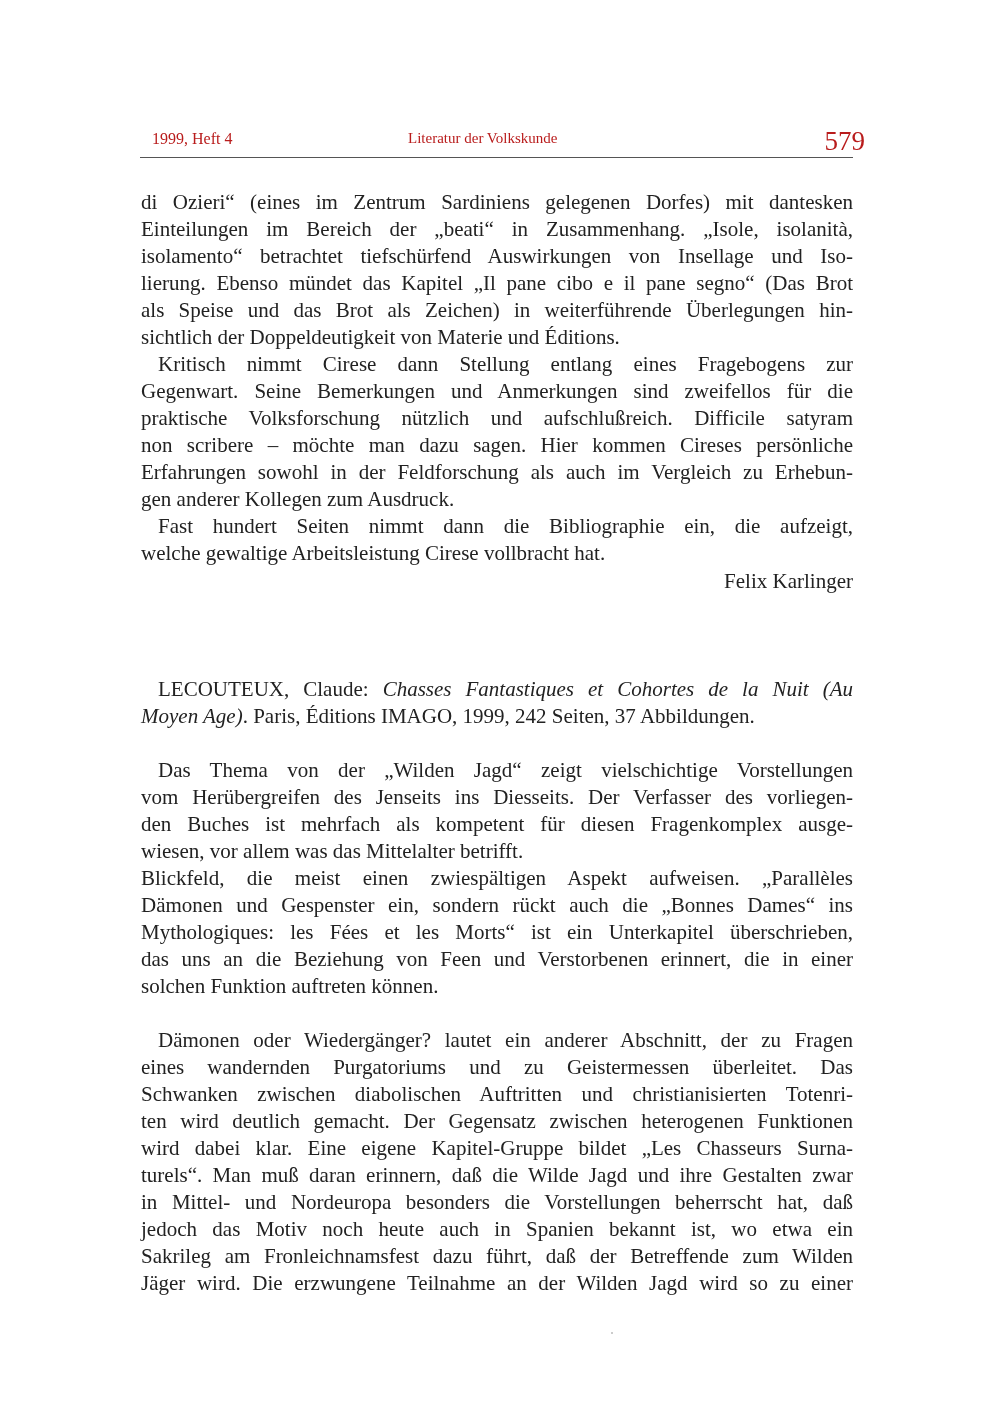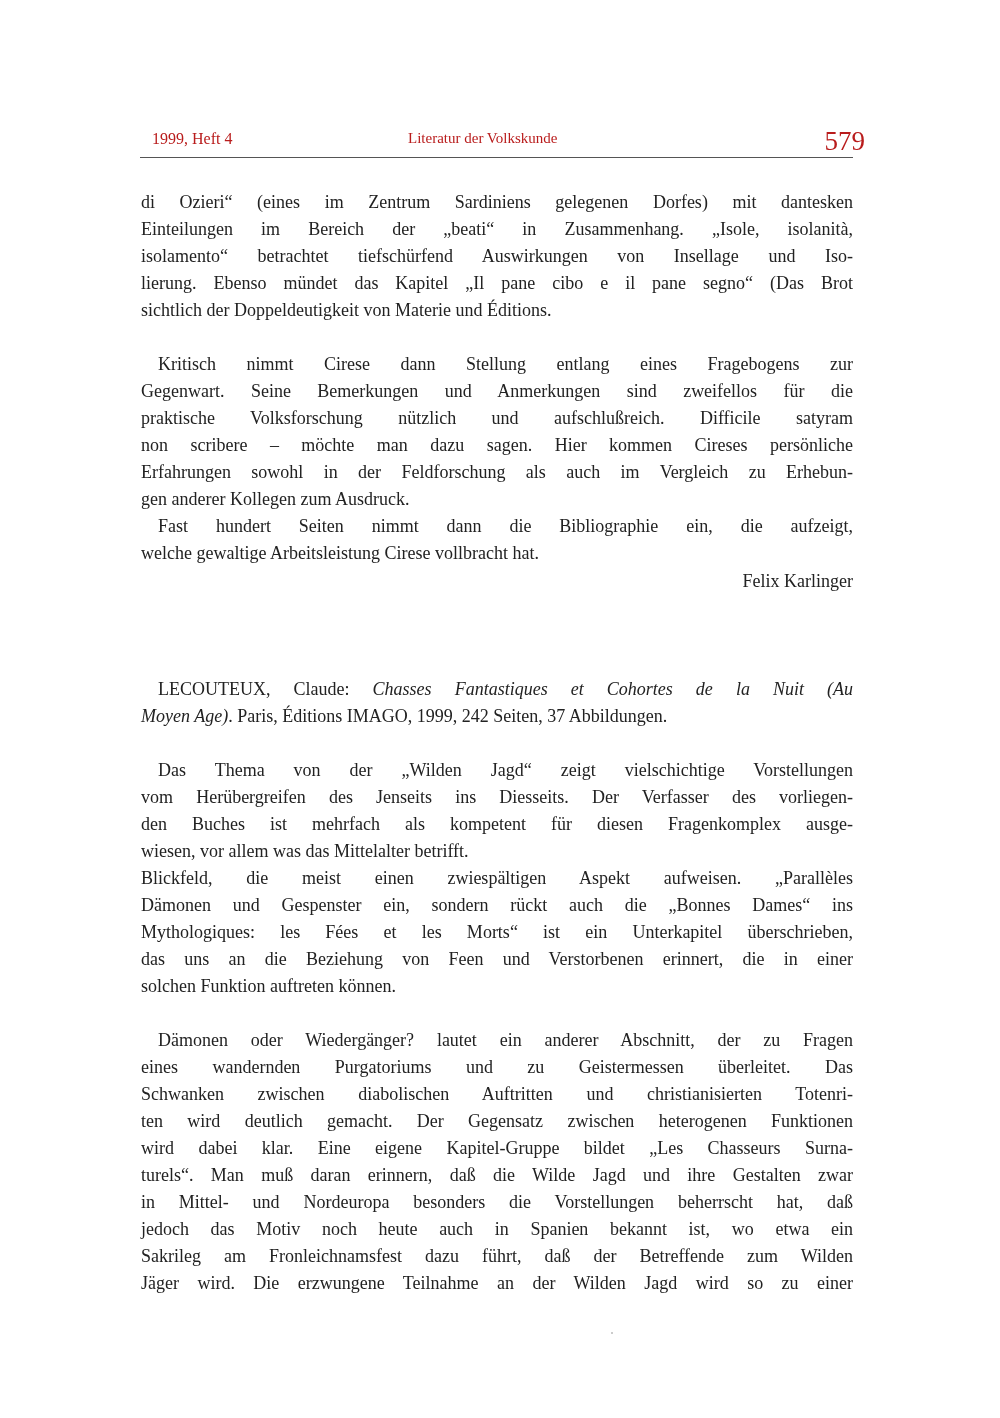--- a/index.html
+++ b/index.html
@@ -9,21 +9,21 @@
     overflow: hidden;
   }
   .header {
     position: absolute; left: 140px; top: 126px; width: 713px; height: 28px;
     font-size: 16px; color: #b91c1c; margin-left: 12px;
   }
   .header .left { position: absolute; left: 0; top: 4px; }
   .header .center { position: absolute; left: 256px; top: 4px; font-size: 15px; }
   .header .right { position: absolute; right: 0; top: 0; font-size: 27px; }
   .rule { position: absolute; left: 140px; top: 157px; width: 713px; height: 1px; background: #555; }
-  .block { position: absolute; left: 141px; width: 712px; font-size: 18px; }
+  .block { position: absolute; left: 141px; width: 712px; font-size: 21px; }
   .line {
     height: 27px; line-height: 27px; white-space: nowrap;
     text-align: justify; text-align-last: justify;
   }
   .line.last { text-align-last: left; }
   .line.indent { padding-left: 17px; }
   .line.right { text-align: right; text-align-last: right; }
   .ital { font-style: italic; }
   #p1 { top: 189px; }
   #p2 { top: 378px; }
@@ -43,20 +43,21 @@
   <span class="center">Literatur der Volkskunde</span>
   <span class="right">579</span>
 </div>
 <div class="rule"></div>
 
 <div class="block" id="p1">
   <div class="line">di Ozieri“ (eines im Zentrum Sardiniens gelegenen Dorfes) mit dantesken</div>
   <div class="line">Einteilungen im Bereich der „beati“ in Zusammenhang. „Isole, isolanità,</div>
   <div class="line">isolamento“ betrachtet tiefschürfend Auswirkungen von Insellage und Iso-</div>
   <div class="line">lierung. Ebenso mündet das Kapitel „Il pane cibo e il pane segno“ (Das Brot</div>
+  <div class="line">als Speise und das Brot als Zeichen) in weiterführende Überlegungen hin-</div>
   <div class="line last">sichtlich der Doppeldeutigkeit von Materie und Éditions.</div>
 </div>
 <div class="block" id="p2" style="top:351px">
   <div class="line indent">Kritisch nimmt Cirese dann Stellung entlang eines Fragebogens zur</div>
   <div class="line">Gegenwart. Seine Bemerkungen und Anmerkungen sind zweifellos für die</div>
   <div class="line">praktische Volksforschung nützlich und aufschlußreich. Difficile satyram</div>
   <div class="line">non scribere – möchte man dazu sagen. Hier kommen Cireses persönliche</div>
   <div class="line">Erfahrungen sowohl in der Feldforschung als auch im Vergleich zu Erhebun-</div>
   <div class="line last">gen anderer Kollegen zum Ausdruck.</div>
 </div>

